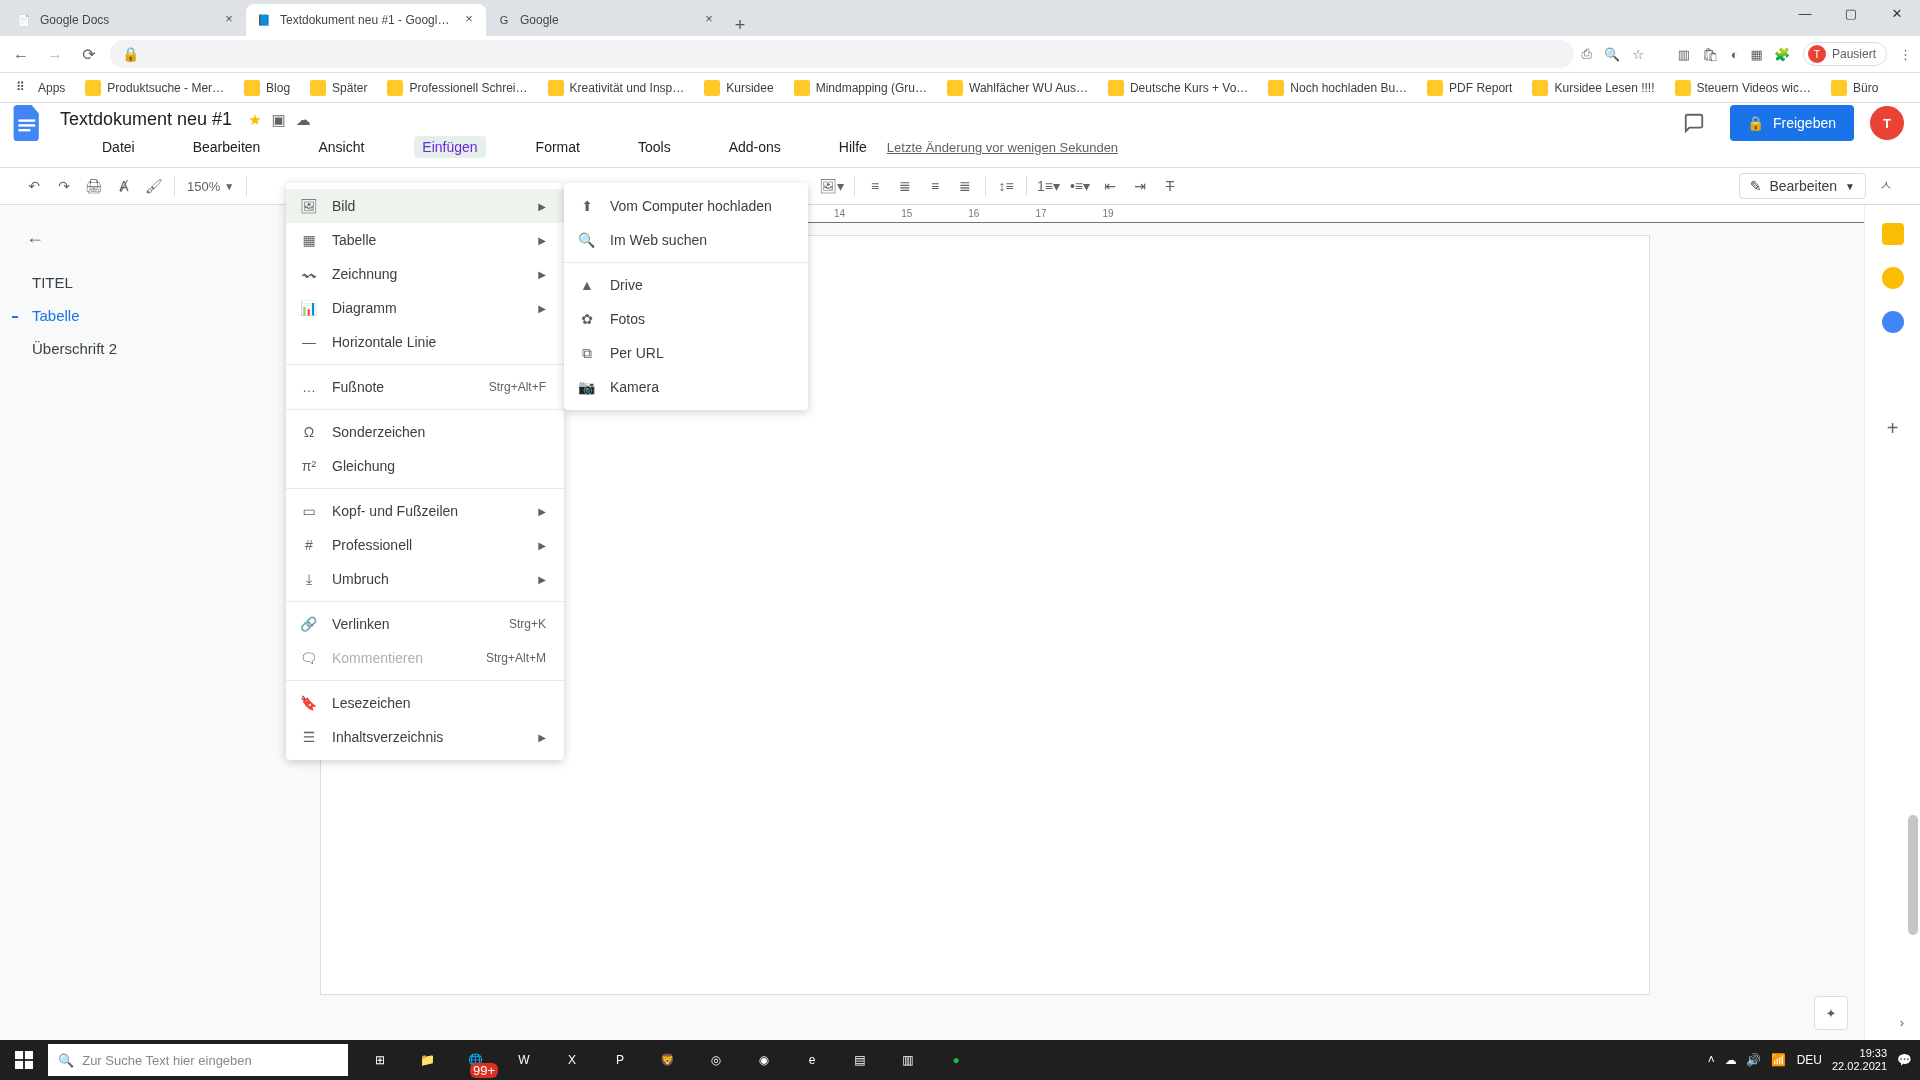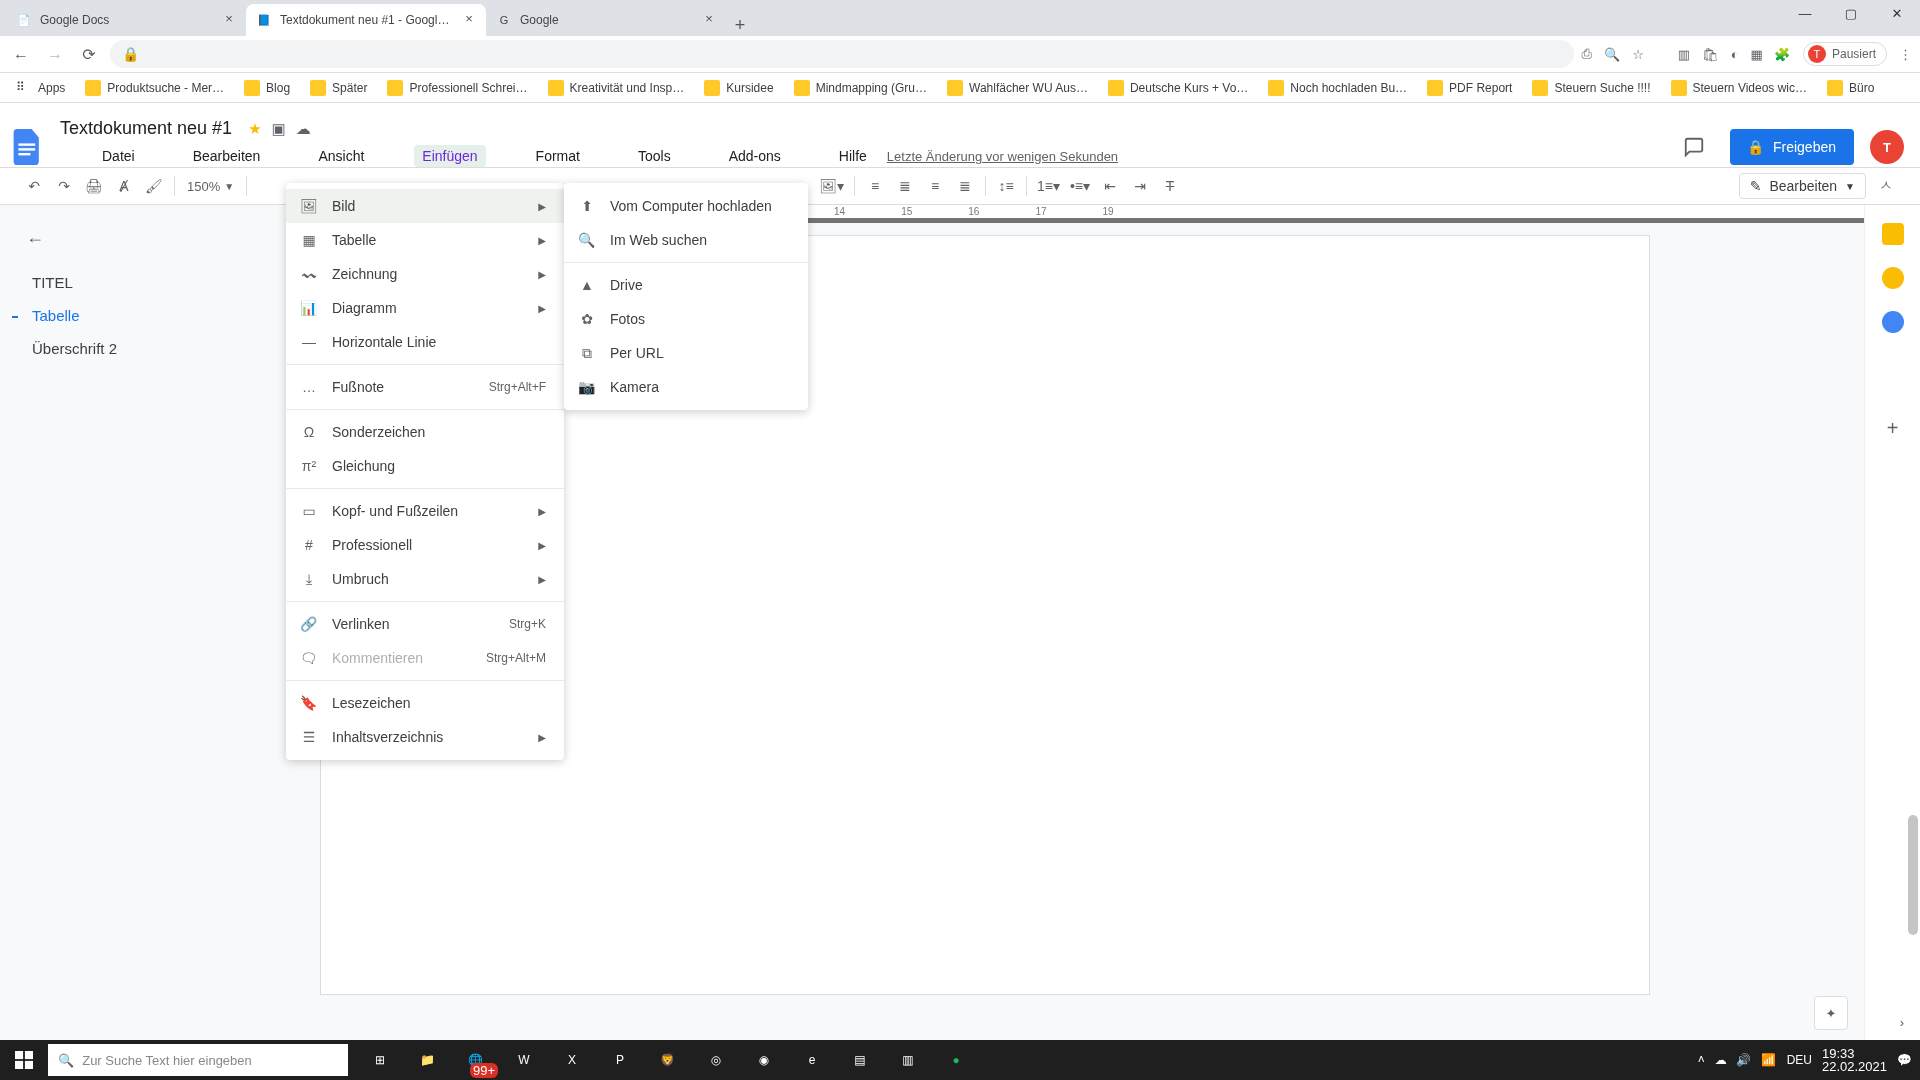--- a/index.html
+++ b/index.html
@@ -24,21 +24,21 @@
 .omni-icons { display:flex; gap:12px; align-items:center; color:#5f6368; }
 .profile-pill { display:flex; align-items:center; gap:6px; border:1px solid #dadce0; border-radius:15px; padding:2px 10px 2px 4px; font-size:12px; color:#5f6368;}
 .profile-pill .dot { width:18px; height:18px; border-radius:50%; background:#ea4335; color:#fff; font-size:11px; display:flex; align-items:center; justify-content:center;}
 
 .bookmarks { height:30px; background:#fff; display:flex; align-items:center; padding:0 8px; gap:4px; border-bottom:1px solid #dadce0; font-size:12px; color:#3c4043;}
 .bm { display:flex; align-items:center; gap:6px; padding:0 8px; height:26px; border-radius:4px; white-space:nowrap; max-width:180px; overflow:hidden; text-overflow:ellipsis;}
 .bm .ficon { width:16px; height:16px; background:#ffca28; border-radius:2px; }
 .bm.apps .ficon { background:none; }
 
 
-.docs-bar { height:64px; display:flex; align-items:flex-end; padding:0 16px 0 8px; gap:6px; }
+.docs-bar { height:64px; display:flex; align-items:flex-start; padding:0 16px 0 8px; gap:6px; }
 .docs-logo { width:40px; height:40px; border-radius:50%; display:flex; align-items:center; justify-content:center; }
 .docs-logo svg { width:30px; height:36px; }
 .doc-center { flex:1; display:flex; flex-direction:column; gap:4px; padding-top:4px;}
 .title-row { display:flex; align-items:center; gap:10px; }
 .doc-title { font-size:18px; color:#202124; padding:2px 6px; border-radius:4px;}
 .title-icons { display:flex; gap:10px; color:#5f6368; font-size:15px;}
 .menubar { display:flex; gap:2px; font-size:14px; color:#202124; align-items:center;}
 .menubar span.item { padding:3px 8px; border-radius:4px; cursor:default;margin-left:40px;}
 .menubar span.item.active { background:#e6f0eb; color:#6d28d9;}
 .menubar .last-edit { color:#5f6368; text-decoration:underline; margin-left:10px; font-size:13px;}
@@ -57,21 +57,21 @@
 
 
 .workspace { position:relative; height:calc(1080px - 73px - 30px - 64px - 38px - 40px); background:#f8f9fa; display:flex; }
 .outline-pane { width:300px; padding:22px 26px; background:#f8f9fa;}
 .outline-back { color:#5f6368; font-size:18px; margin-bottom:18px;}
 .outline-item { padding:8px 6px; font-size:15px; color:#3c4043;}
 .outline-item.lvl1 { font-weight:500; font-size:15px;}
 .outline-item.current { color:#1a73e8; position:relative;}
 .outline-item.current::before { content:""; position:absolute; left:-14px; top:50%; width:6px; height:2px; background:#1a73e8;}
 .canvas-wrap { flex:1; position:relative; overflow:hidden;}
-.ruler { height:18px; background:#fff; border-bottom:5px solid #737373; display:flex; align-items:center; font-size:10px; color:#777; padding-left:20px; gap:56px;}
+.ruler { height:18px; background:#fff; border-bottom:1px solid #737373; display:flex; align-items:center; font-size:10px; color:#777; padding-left:20px; gap:56px;}
 .page { position:absolute; left:20px; top:30px; width:1330px; height:760px; background:#fff; border:1px solid #dadce0; }
 
 .side-panel { width:56px; background:#fff; border-left:1px solid #f0f0f0; display:flex; flex-direction:column; align-items:center; padding-top:18px; gap:22px;}
 .side-panel .sicon { width:22px; height:22px; border-radius:4px;}
 
 
 .menu { position:absolute; background:#fff; border-radius:4px; box-shadow:0 2px 10px rgba(0,0,0,.2); padding:6px 0; font-size:14px; color:#3c4043; z-index:50;}
 .menu-item { height:34px; display:flex; align-items:center; padding:0 18px 0 14px; gap:14px; position:relative; white-space:nowrap;}
 .menu-item:hover, .menu-item.hl { background:#eef3ee;}
 .menu-item .micon { width:18px; text-align:center; color:#5f6368; font-size:14px;}
@@ -86,21 +86,21 @@
 
 .cursor { position:absolute; left:358px; top:202px; font-size:13px; pointer-events:none;}
 
 
 .taskbar { position:absolute; left:0; right:0; bottom:0; height:40px; background:#1f1f1f; display:flex; align-items:center; color:#fff; font-size:12px;}
 .start { width:48px; height:40px; display:flex; align-items:center; justify-content:center;}
 .search-box { width:300px; height:32px; background:#fff; color:#888; display:flex; align-items:center; padding:0 10px; gap:8px; font-size:13px;}
 .task-icons { display:flex; margin-left:8px;}
 .task-icons div { width:48px; height:40px; display:flex; align-items:center; justify-content:center;}
 .tray { margin-left:auto; display:flex; align-items:center; gap:10px; padding-right:8px;}
-.clock { line-height:13px; font-size:13px;}
+.clock { text-align:right; line-height:13px; font-size:11px;}
 
 .scroll-thumb { position:absolute; right:2px; top:610px; width:10px; height:120px; background:#c5c5c5; border-radius:5px;}
 .explore-btn { position:absolute; right:72px; bottom:50px; width:34px; height:34px; border:1px solid #dadce0; background:#fff; border-radius:4px; display:flex; align-items:center; justify-content:center; color:#5f6368;}
 </style>
 </head>
 <body>
 
 <div class="browser-top">
   <div class="tab-strip">
     <div class="tab">
@@ -195,21 +195,21 @@
     <div class="bm">
       <span class="ficon"></span>
       <span>Noch hochladen Bu…</span>
     </div>
     <div class="bm">
       <span class="ficon"></span>
       <span>PDF Report</span>
     </div>
     <div class="bm">
       <span class="ficon"></span>
-      <span>Steuern Suche !!!!</span>
+      <span>Kursidee Lesen !!!!</span>
     </div>
     <div class="bm">
       <span class="ficon"></span>
       <span>Steuern Videos wic…</span>
     </div>
     <div class="bm">
       <span class="ficon"></span>
       <span>Büro</span>
     </div>
   </div>

